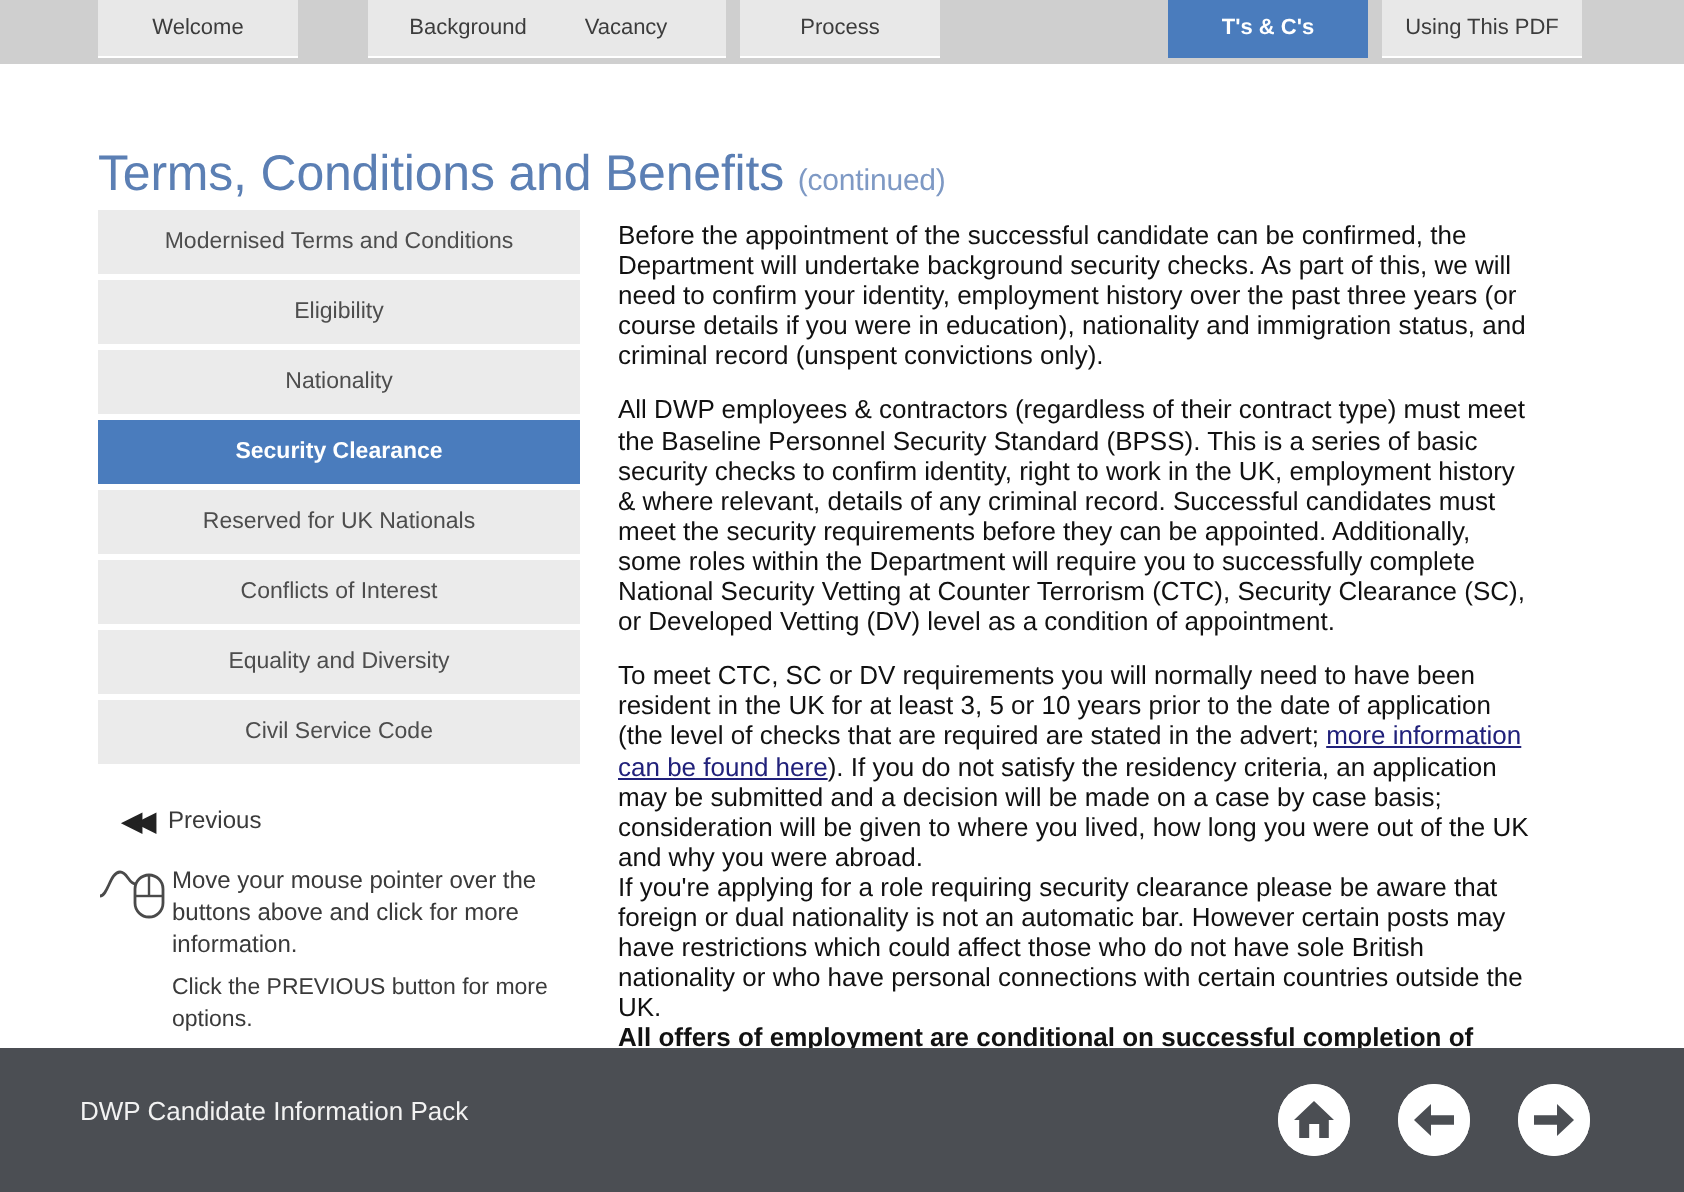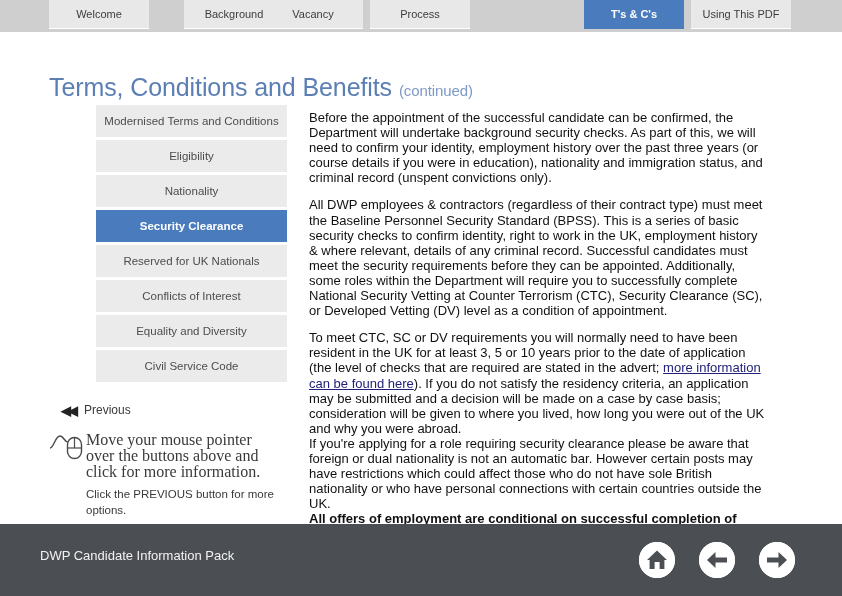--- a/index.html
+++ b/index.html
@@ -58,22 +58,21 @@
   #heading .cont {
     font-size: 15px;
     color: #7e99c4;
   }
 
   
   #menu {
     position: absolute;
     left: 49px;
     top: 105px;
-    width: 191px;
-    margin-left: 47px;
+    width: 241px;
   }
   .menu-item {
     height: 32px;
     line-height: 32px;
     margin-bottom: 3px;
     background: #ebebeb;
     color: #4d4d4d;
     font-size: 11.5px;
     text-align: center;
     white-space: nowrap;
@@ -112,24 +111,23 @@
     left: 48px;
     top: 430px;
     width: 38px;
     height: 34px;
   }
   #hint1 {
     position: absolute;
     left: 86px;
     top: 432px;
     width: 195px;
-    font-size: 16px;
+    font-size: 12px;
     color: #3a3a3a;
     line-height: 16px;
-    font-family: Liberation Serif, serif;
   }
   #hint2 {
     position: absolute;
     left: 86px;
     top: 486px;
     width: 195px;
     font-size: 11.5px;
     color: #3a3a3a;
     line-height: 16px;
   }

